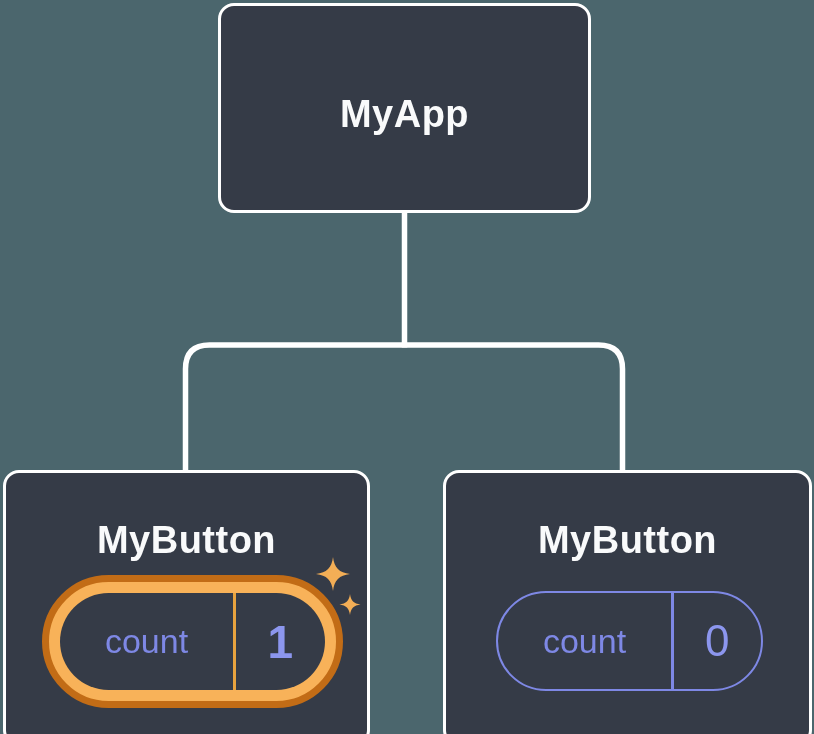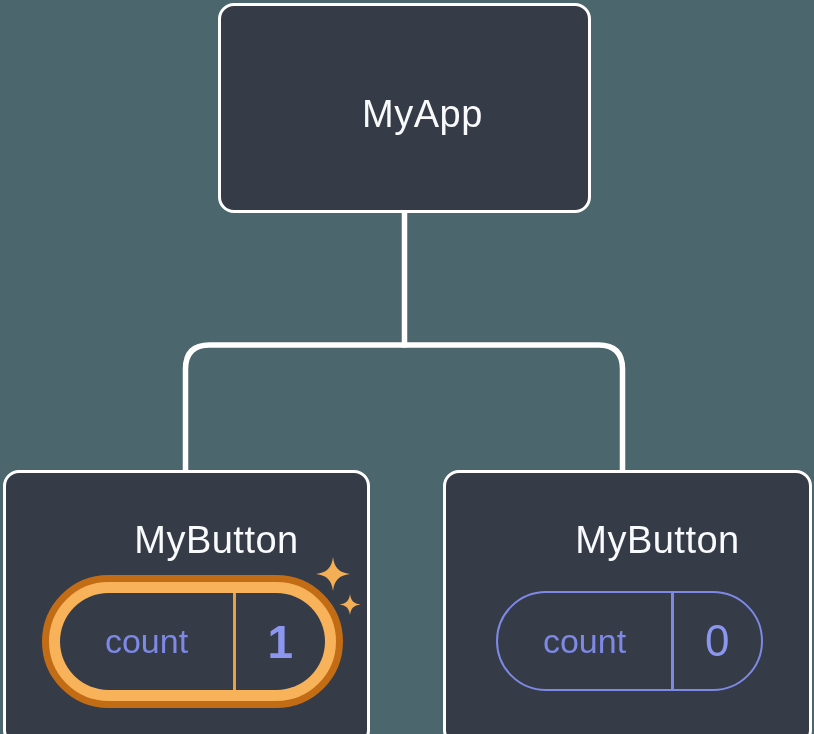--- a/index.html
+++ b/index.html
@@ -35,27 +35,26 @@
   }
   .node-root   { left: 218px; top: 3px;   width: 373px; height: 210px; }
   .node-left   { left: 3px;   top: 470px; width: 367px; height: 276px; }
   .node-right  { left: 443px; top: 470px; width: 369px; height: 276px; }
   .node-title {
     position: absolute;
     left: 0; width: 100%;
     text-align: center;
     color: var(--node-text, #F9FAFB);
     font-size: 38px;
-    font-weight: 400;
+    font-weight: 700;
     letter-spacing: 0.5px;
     line-height: 44px;
-    padding-left: 18px;
   }
   .node-root .node-title { top: 86px; }
-  .node-left .node-title, .node-right .node-title { top: 45px; margin-left: 12px; }
+  .node-left .node-title, .node-right .node-title { top: 45px; }
 
   
   .pill {
     position: absolute;
     box-sizing: border-box;
     border: 2.5px solid var(--accent-purple, #7E88E5);
     border-radius: 50px;
     display: flex;
     align-items: stretch;
     overflow: hidden;

